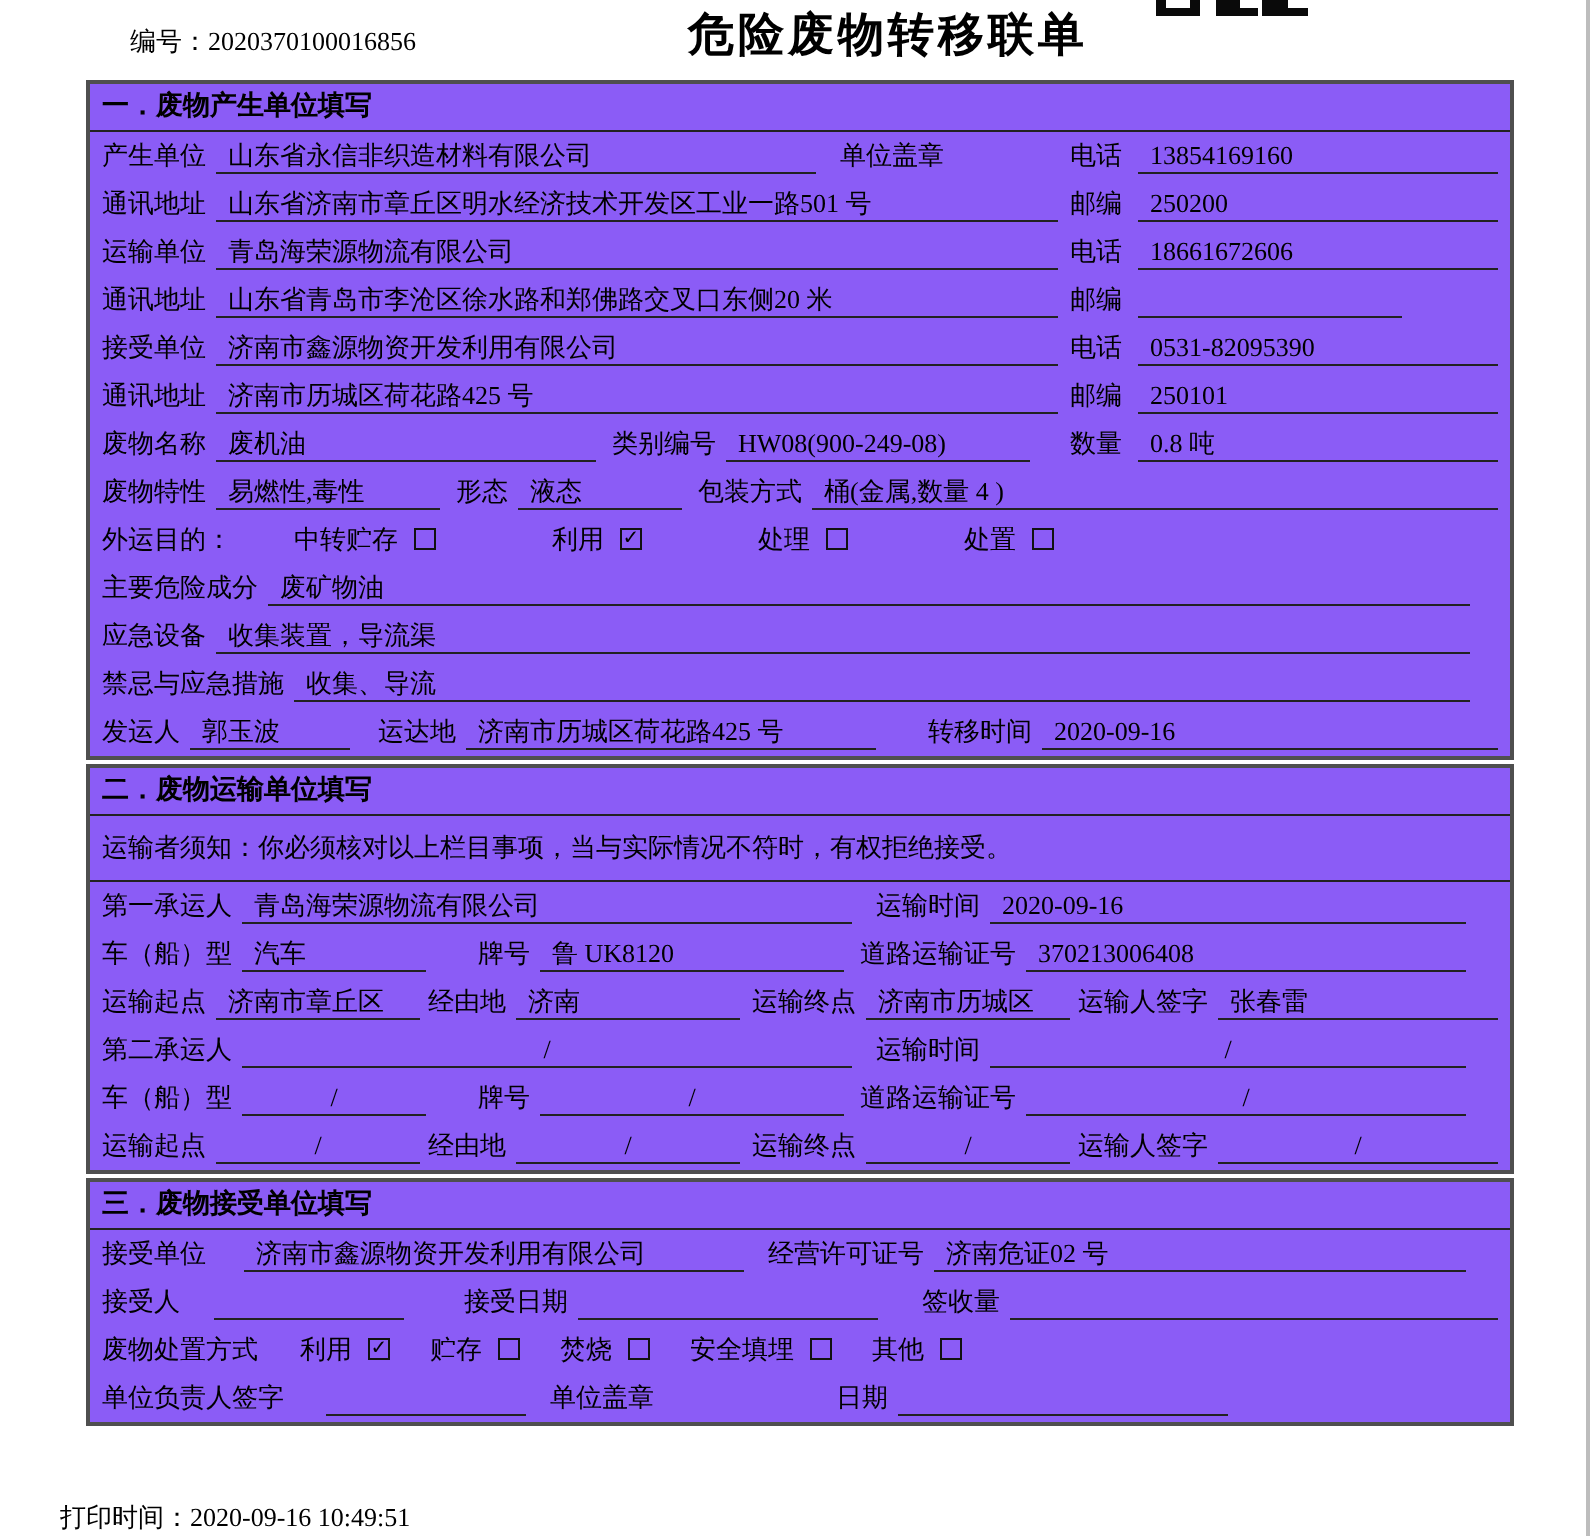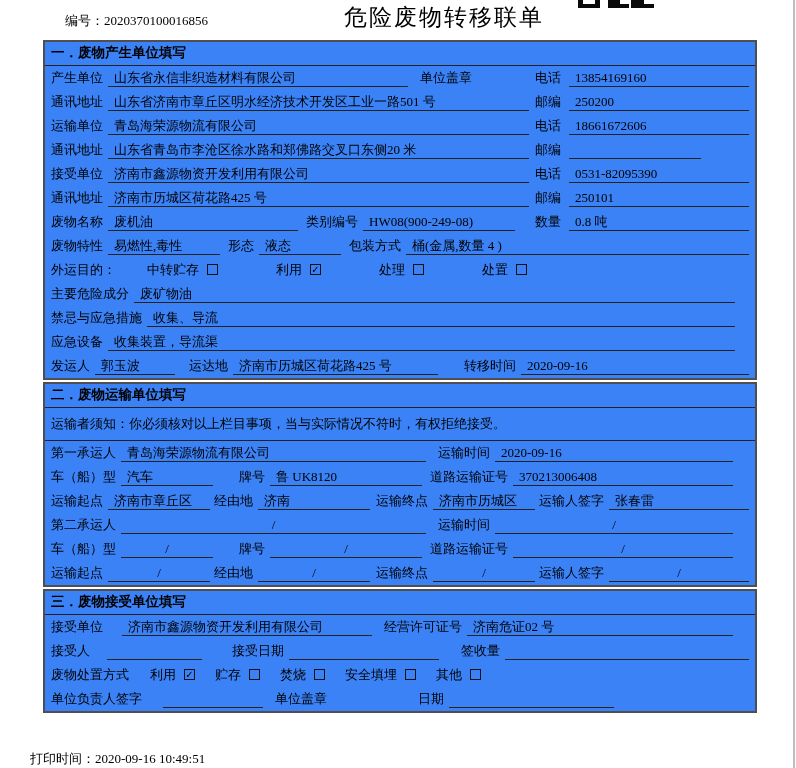--- a/index.html
+++ b/index.html
@@ -1,26 +1,26 @@
 <!DOCTYPE html>
 <html lang="zh"><head>
 <meta charset="utf-8">
 <style>
   *{box-sizing:border-box;margin:0;padding:0}
   html,body{background:#fff}
   .page{position:relative;width:796px;height:768px;background:#fff;overflow:hidden;
         font-family:"Liberation Serif","DejaVu Serif",serif;color:#000;font-size:13px}
   .serial{position:absolute;left:65px;top:12px;white-space:nowrap}
   .title{position:absolute;left:131px;top:2px;width:626px;text-align:center;
-         font-size:23px;font-weight:normal;letter-spacing:2px}
+         font-size:23px;font-weight:bold;letter-spacing:2px}
   .qr{position:absolute;left:578px;top:0;width:78px;height:8px}
   .qr b{position:absolute;display:block;background:#0a0a0a}
   .page-edge{position:absolute;right:1px;top:0;width:2px;height:768px;background:#bdbdbd}
   .form{position:absolute;left:43px;top:40px;width:714px}
-  .sec{border:2px solid #4f4f4f;margin-bottom:2px;background:#3b82f6}
+  .sec{border:2px solid #4f4f4f;margin-bottom:2px;background:#8b5cf6}
   .sec-head{font-weight:bold;font-size:13.5px;line-height:18px;padding:2px 6px 3px;border-bottom:1px solid #222}
   .notice{padding:8px 6px;line-height:16px;border-bottom:1px solid #222}
   .row{display:flex;align-items:flex-end;height:24px;padding:0 6px 3px}
   .lbl{white-space:nowrap;flex:none;margin-right:5px}
   .fld{border-bottom:1px solid #222;white-space:nowrap;overflow:hidden;padding:0 6px;
        flex:none;min-height:16px;line-height:16px}
   .grow{flex:1 1 auto}
   .c{text-align:center}
   .sp{flex:1 1 auto}
   .rcol{display:flex;align-items:flex-end;width:214px;flex:none}
@@ -155,27 +155,27 @@
         </span>
         <span class="sp"></span>
       </div>
 
       <div class="row">
         <span class="lbl">主要危险成分</span>
         <span class="fld grow mr14">废矿物油</span>
       </div>
 
       <div class="row">
+        <span class="lbl">应急设备</span>
+        <span class="fld grow mr14">收集装置，导流渠</span>
+      </div>
+
+      <div class="row">
         <span class="lbl">禁忌与应急措施</span>
         <span class="fld grow mr14">收集、导流</span>
-      </div>
-
-      <div class="row">
-        <span class="lbl">应急设备</span>
-        <span class="fld grow mr14">收集装置，导流渠</span>
       </div>
 
       <div class="row">
         <span class="lbl">发运人</span>
         <span class="fld" style="width:80px">郭玉波</span>
         <span class="lbl ml14">运达地</span>
         <span class="fld" style="width:205px">济南市历城区荷花路425 号</span>
         <span class="lbl ml10">转移时间</span>
         <span class="fld grow">2020-09-16</span>
       </div>

